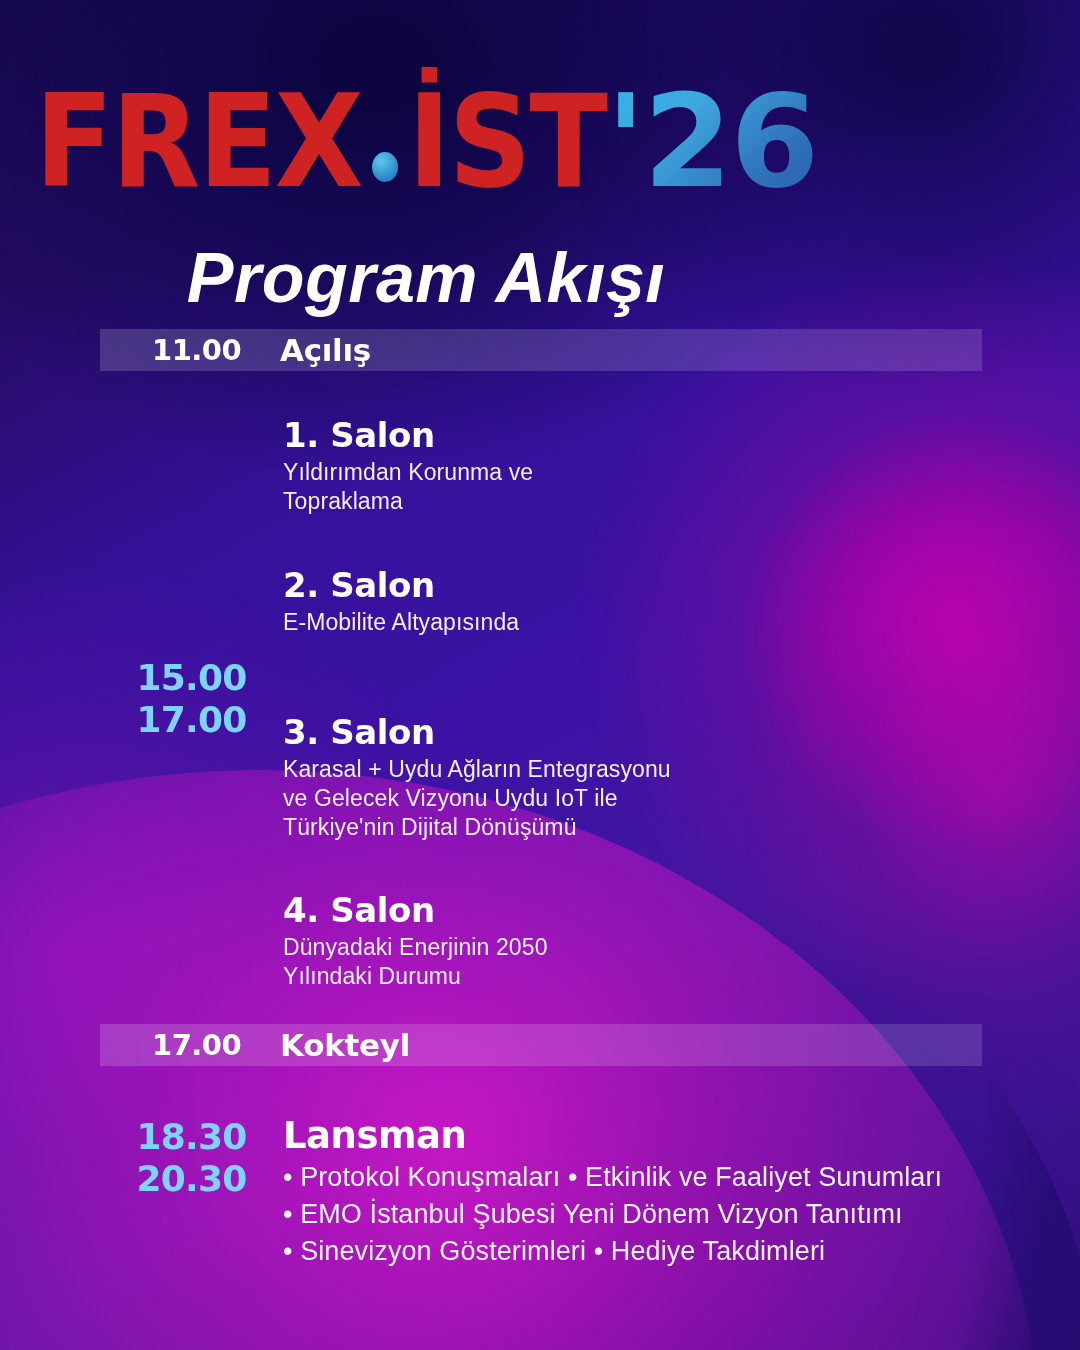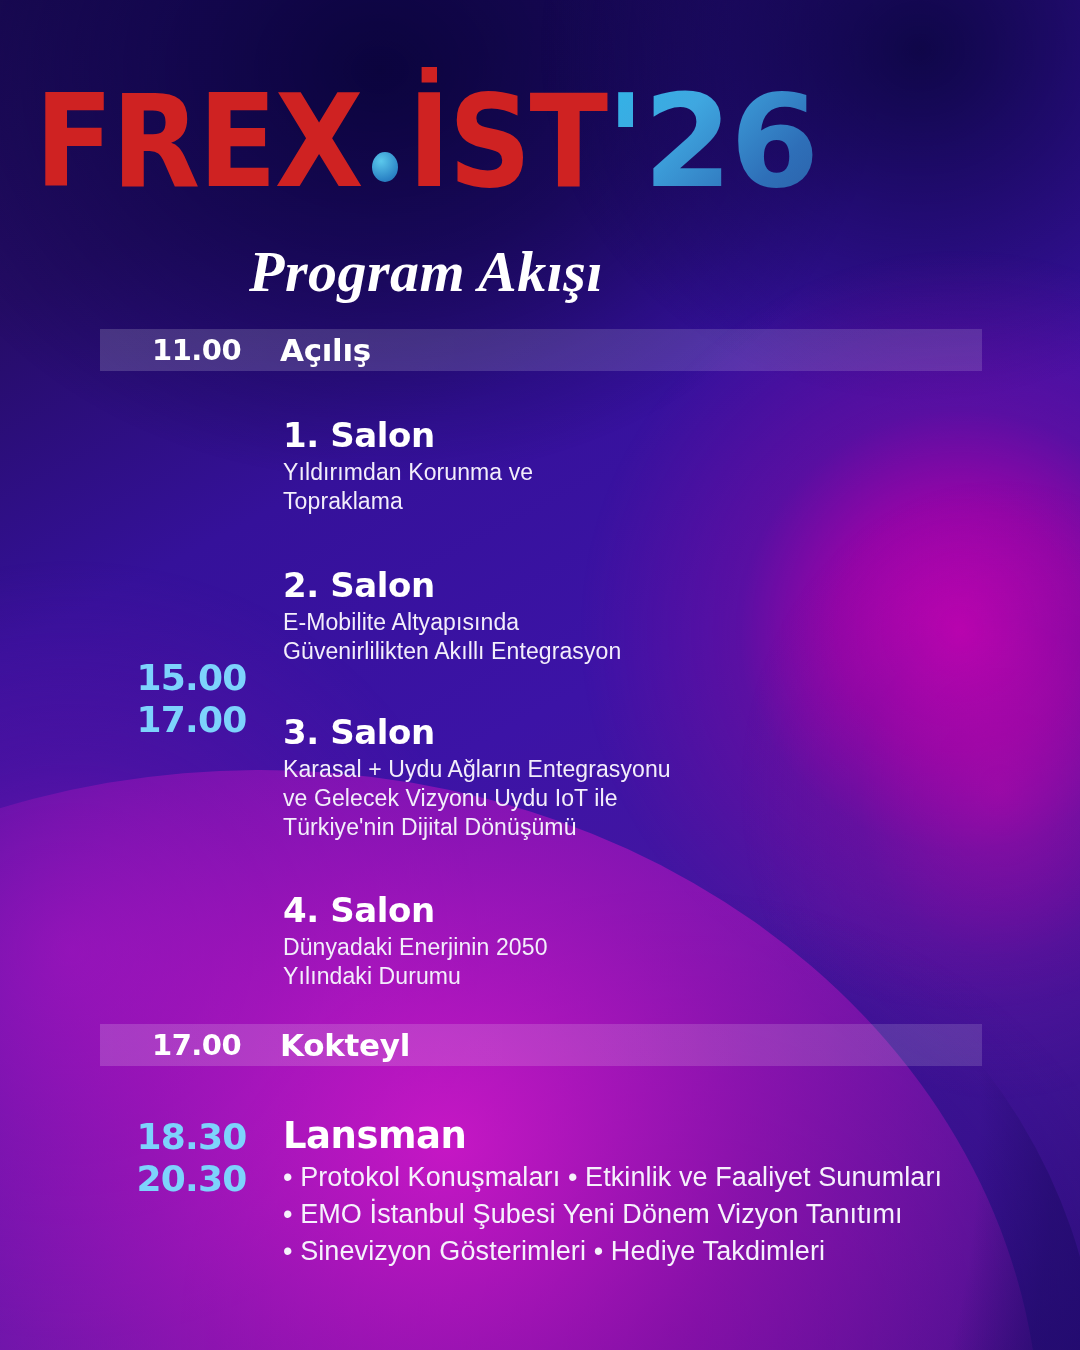--- a/index.html
+++ b/index.html
@@ -174,25 +174,25 @@
   }
 
   
   .subtitle {
     position: absolute;
     left: 0;
     right: 0;
     top: 238px;
     text-align: center;
     color: #ffffff;
-    font-size: 58px;
+    font-size: 70px;
     font-weight: 700;
     font-style: italic;
     letter-spacing: 0.5px;
-    font-family: Liberation Serif, serif;
+    font-family: Liberation Sans, sans-serif;
   }
 
   
   .band {
     position: absolute;
     left: 100px;
     width: 882px;
     height: 42px;
     display: flex;
     align-items: center;
@@ -321,21 +321,20 @@
       <div class="salon-desc">
         <div>Yıldırımdan Korunma ve</div>
         <div>Topraklama</div>
       </div>
     </div>
 
     <div class="salon" id="salon-2">
       <div class="salon-title">2. Salon</div>
       <div class="salon-desc">
         <div>E-Mobilite Altyapısında</div>
-        <div>Güvenirlilikten Akıllı Entegrasyon</div>
       </div>
     </div>
 
     <div class="time-col" id="time-mid">
       <div>15.00</div>
       <div>17.00</div>
     </div>
 
     <div class="salon" id="salon-3">
       <div class="salon-title">3. Salon</div>

